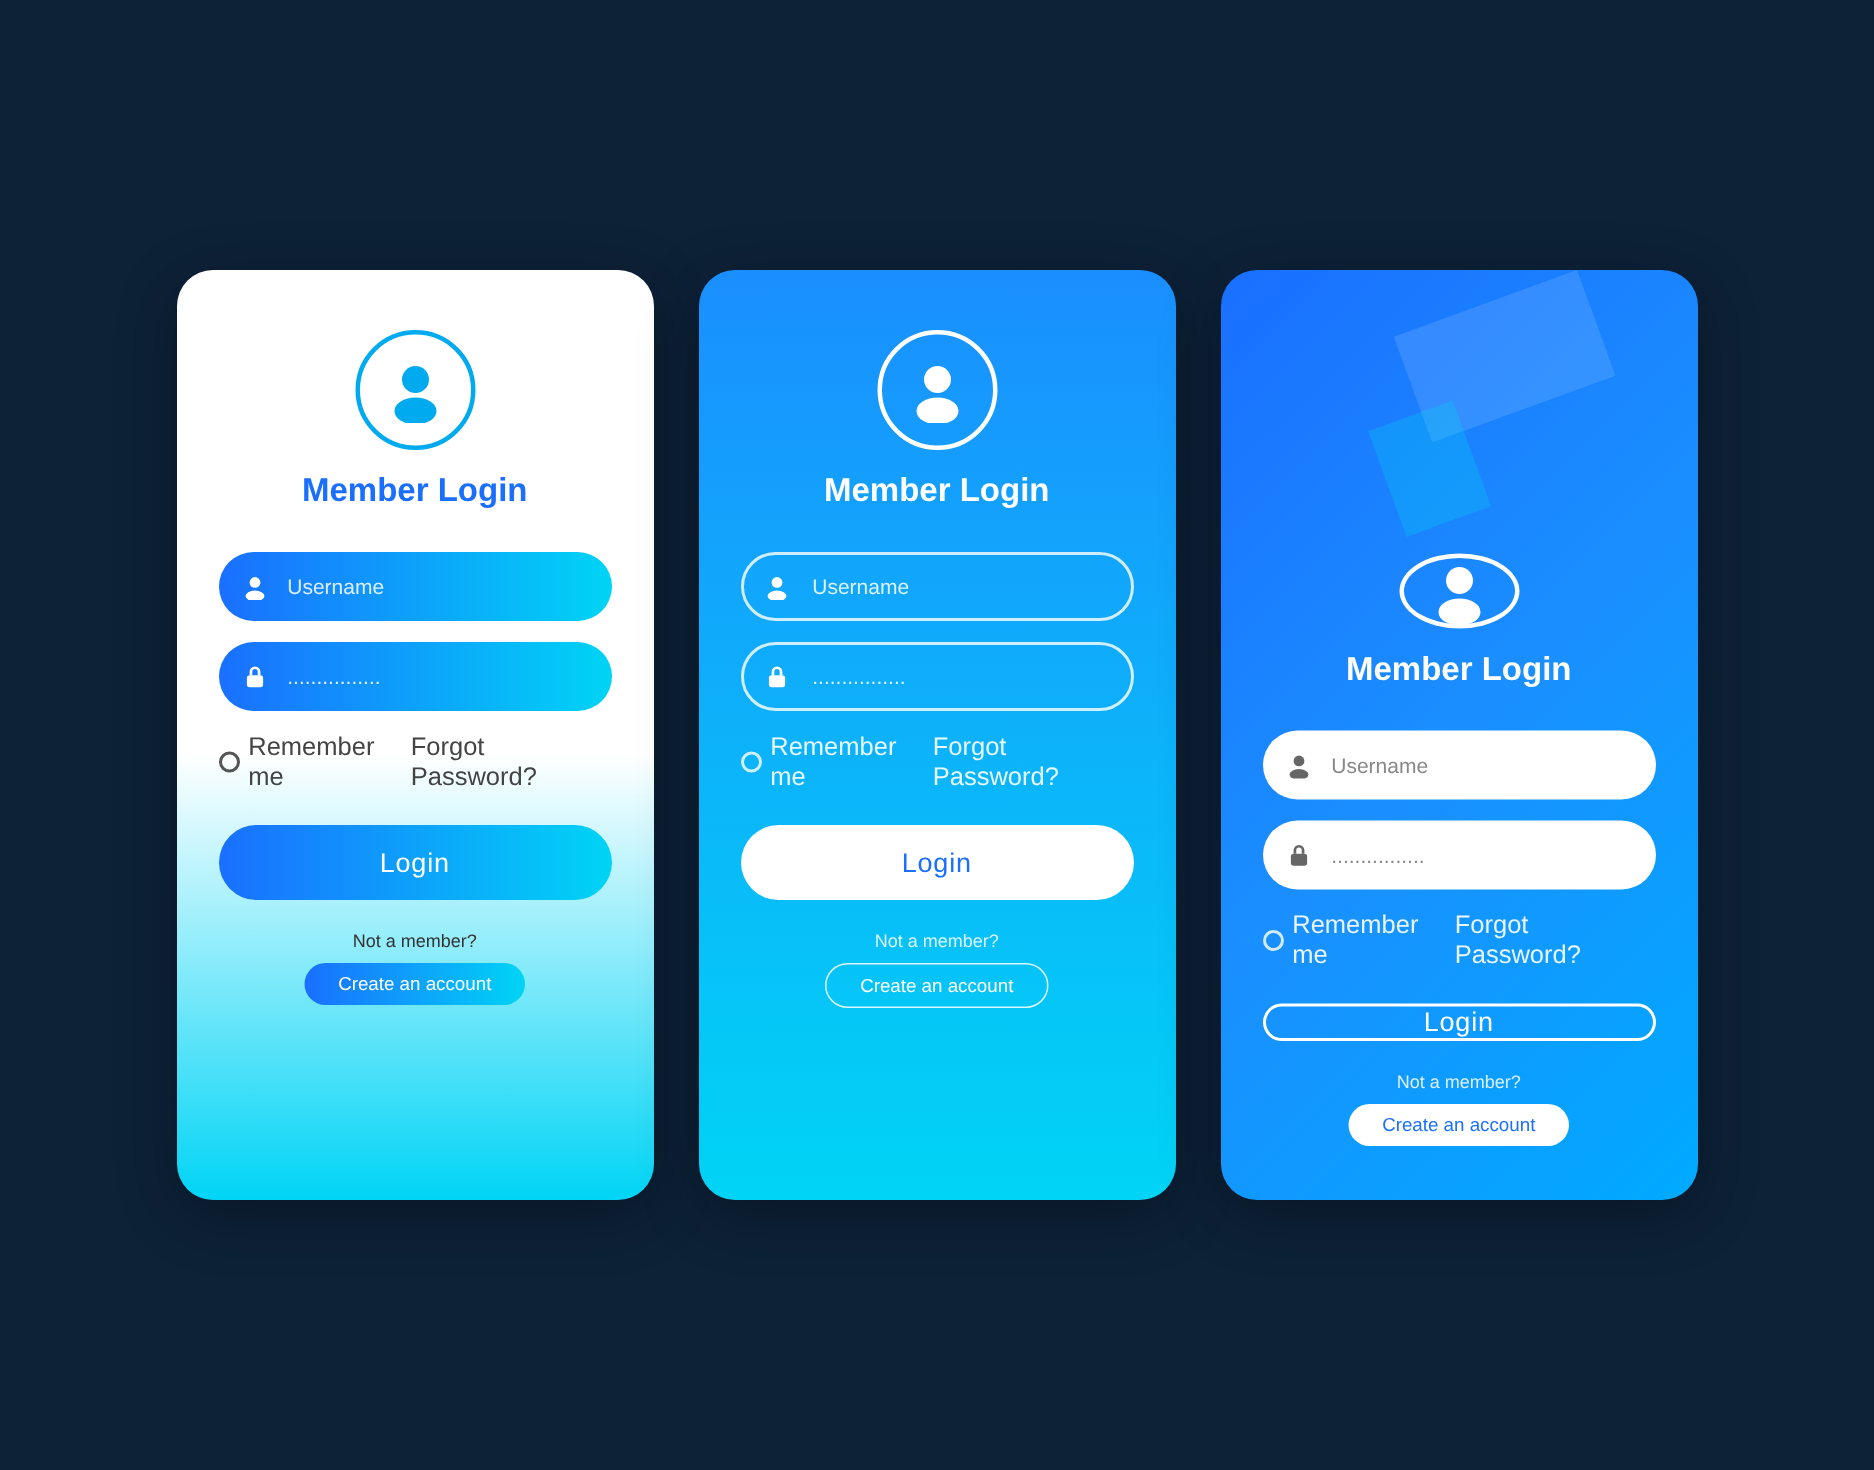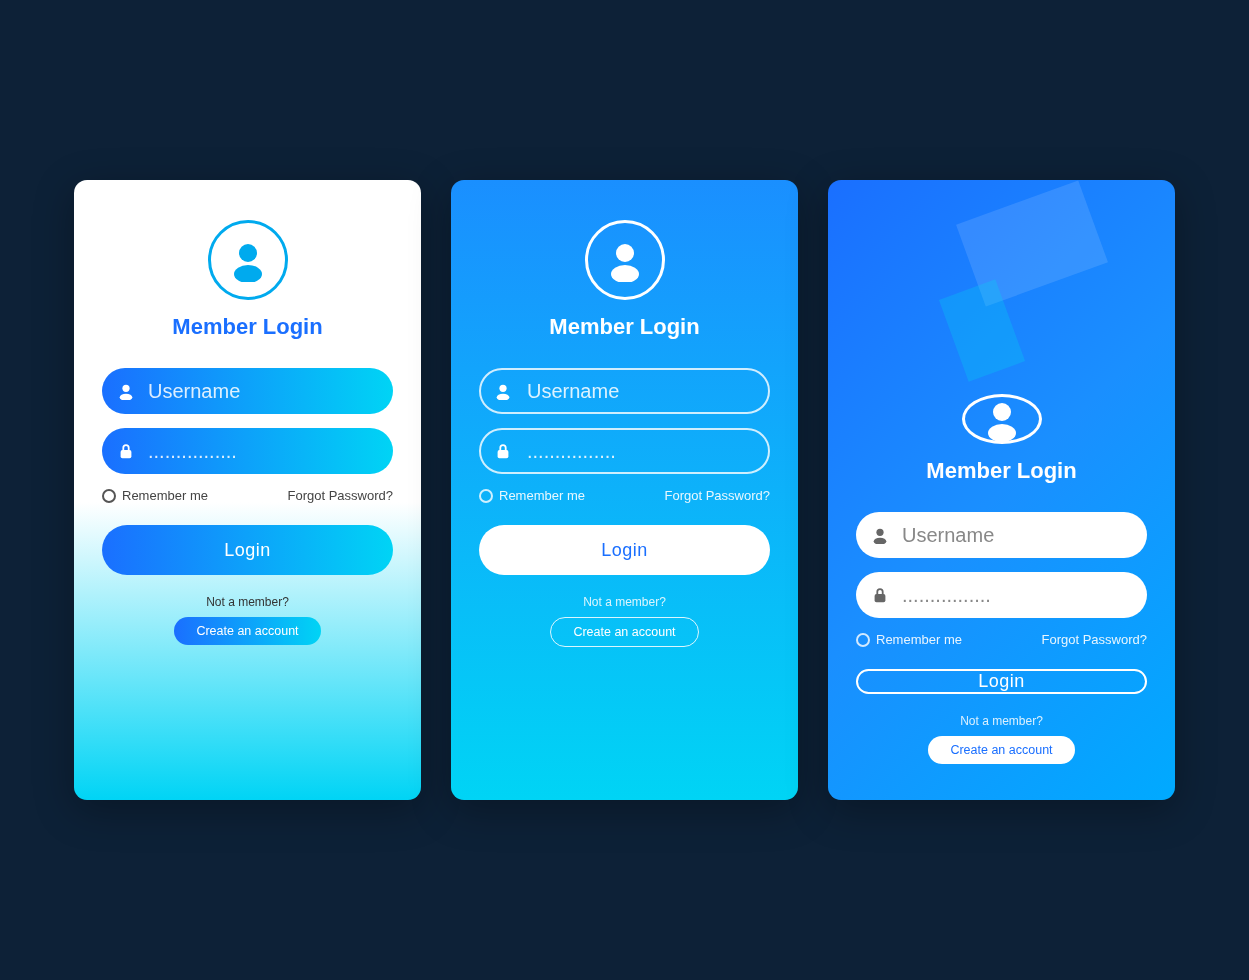--- a/index.html
+++ b/index.html
@@ -17,23 +17,23 @@
 
     .cards-container {
       display: flex;
       gap: 30px;
       align-items: center;
       justify-content: center;
     }
 
     
     .login-card {
-      width: 347px;
+      width: 318px;
       height: 620px;
-      border-radius: 13px;
+      border-radius: 24px;
       display: flex;
       flex-direction: column;
       align-items: center;
       padding: 40px 28px 36px;
       position: relative;
       overflow: hidden;
     }
 
     
     .card-1 {
@@ -104,21 +104,21 @@
       margin-bottom: 14px;
     }
 
     .input-field {
       width: 100%;
       height: 46px;
       border-radius: 30px;
       border: none;
       outline: none;
       padding: 0 16px 0 46px;
-      font-size: 20px;
+      font-size: 14px;
       cursor: text;
     }
 
     .input-icon {
       position: absolute;
       left: 14px;
       top: 50%;
       transform: translateY(-50%);
       width: 20px;
       height: 20px;
@@ -170,21 +170,21 @@
       fill: #666;
     }
 
     
     .options-row {
       width: 100%;
       display: flex;
       align-items: center;
       justify-content: space-between;
       margin-bottom: 22px;
-      font-size: 13px;
+      font-size: 17px;
     }
 
     .remember-me {
       display: flex;
       align-items: center;
       gap: 6px;
     }
 
     .remember-circle {
       width: 14px;

